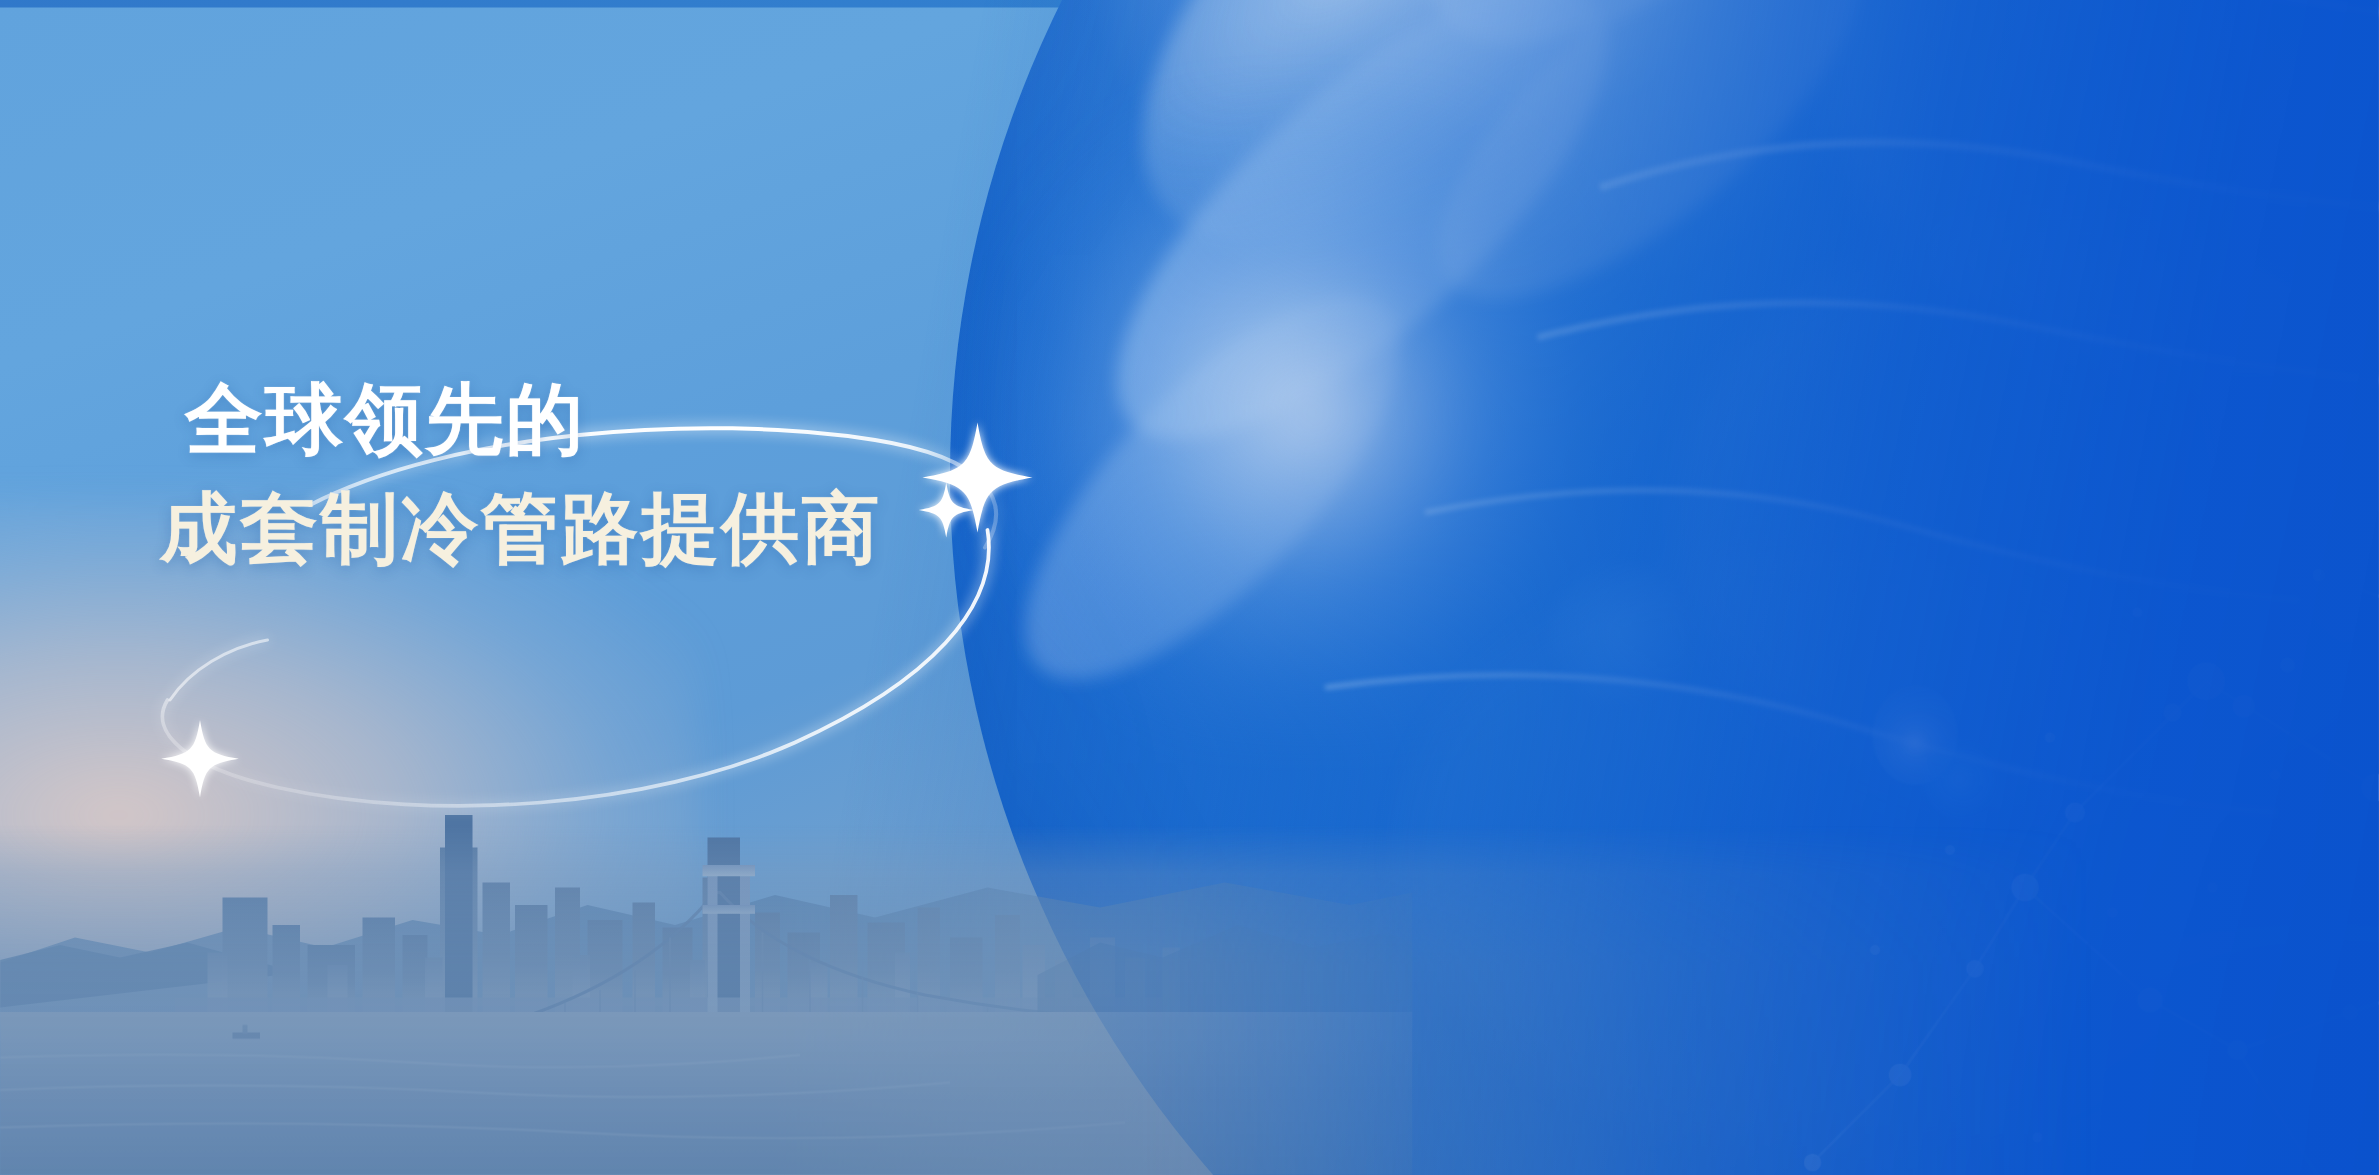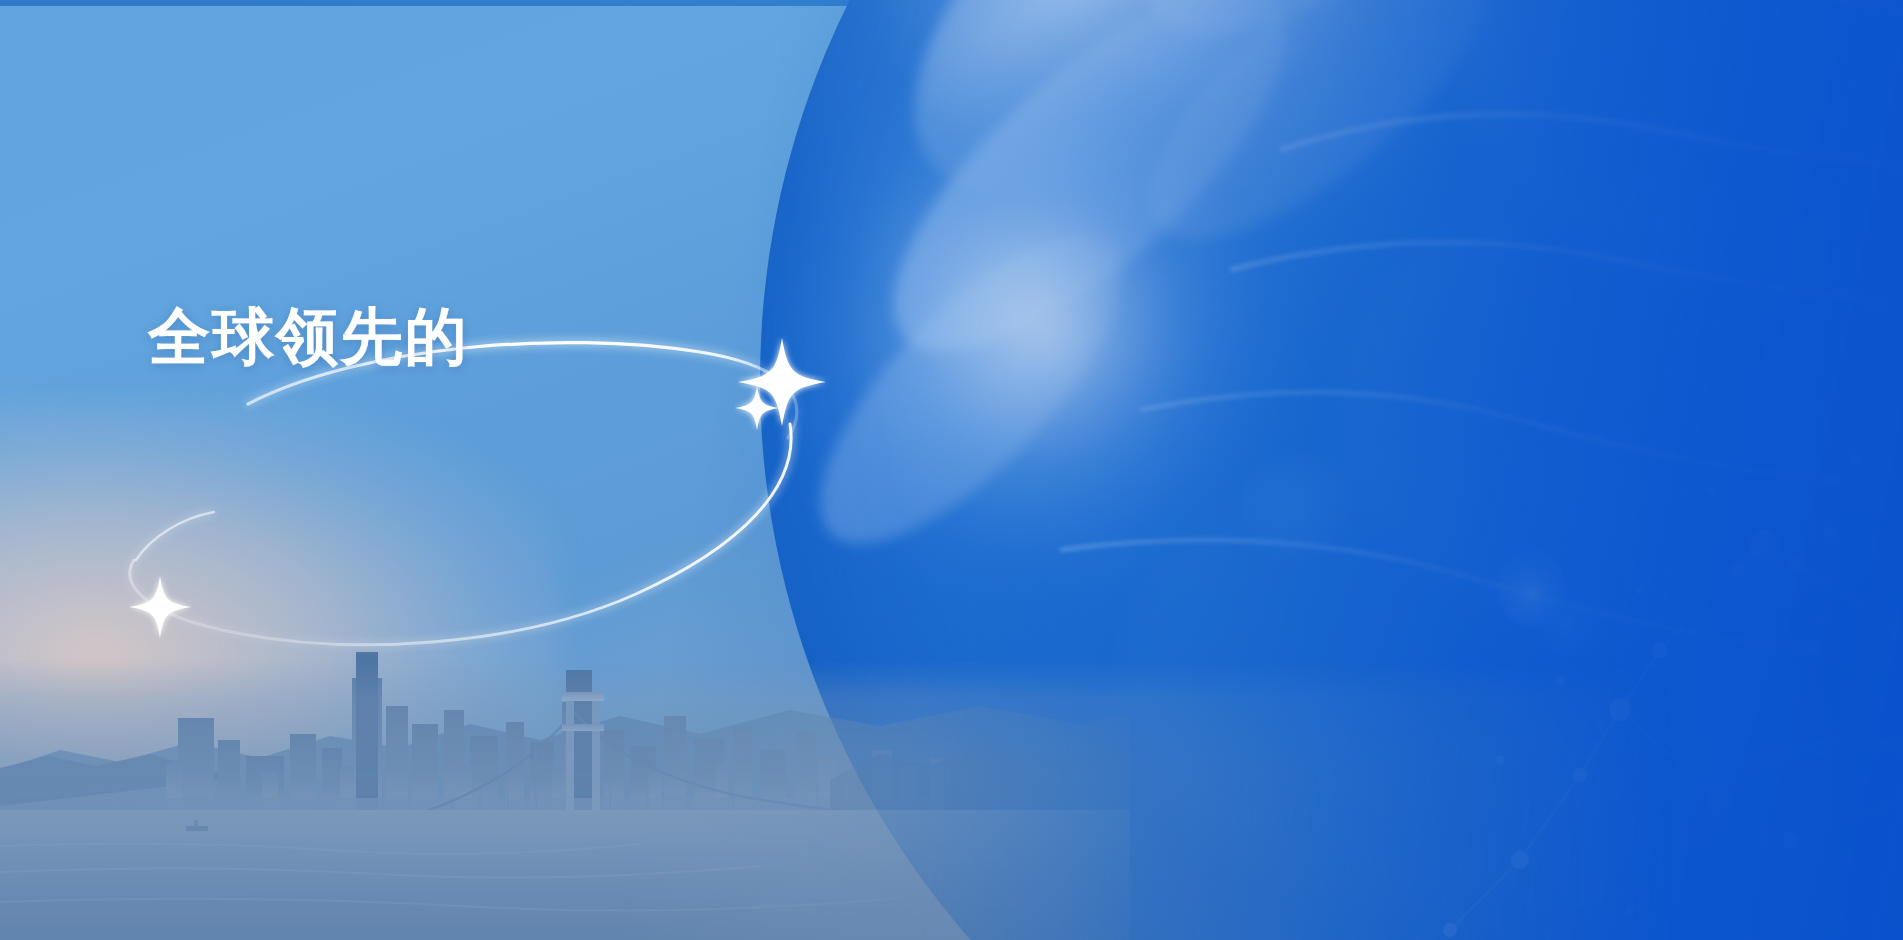--- a/index.html
+++ b/index.html
@@ -530,15 +530,16 @@
                C 776 392, 772 388, 738 382 C 772 376, 776 372, 782 338 Z"></path>
       <path d="M757 386 C 760 403, 762 405, 779 408 C 762 411, 760 413, 757 430
                C 754 413, 752 411, 735 408 C 752 405, 754 403, 757 386 Z"></path>
       <path d="M160 576 C 164 600, 167 603, 191 607 C 167 611, 164 614, 160 638
                C 156 614, 153 611, 129 607 C 153 603, 156 600, 160 576 Z"></path>
     </g>
   </svg>
 
   <div class="headline">
     <p class="hl-line hl-1">全球领先的</p>
+    <p class="hl-line hl-2">成套制冷管路提供商</p>
   </div>
 
 </div>
 
 </body></html>

